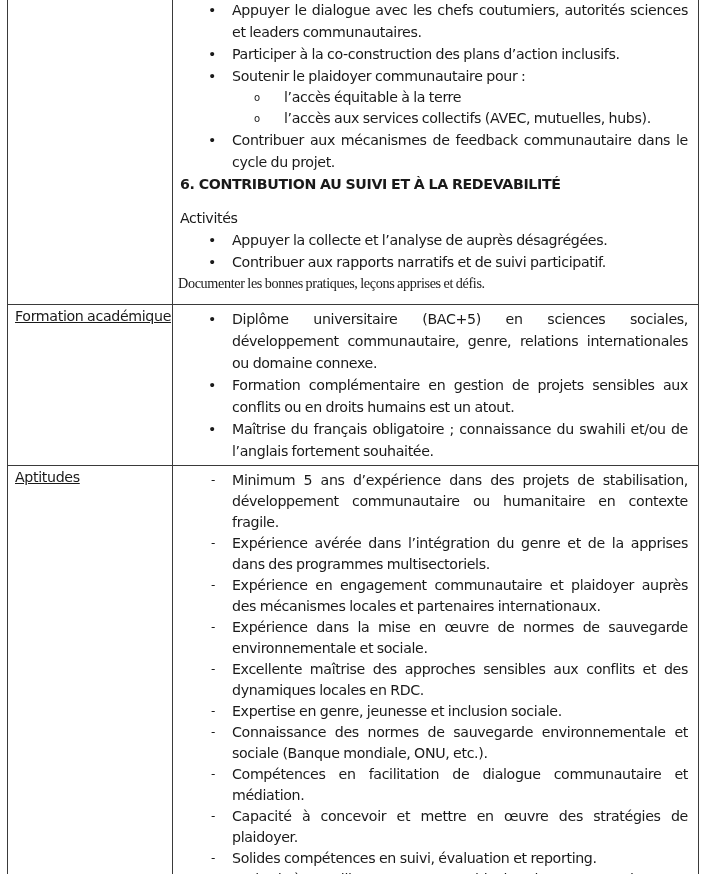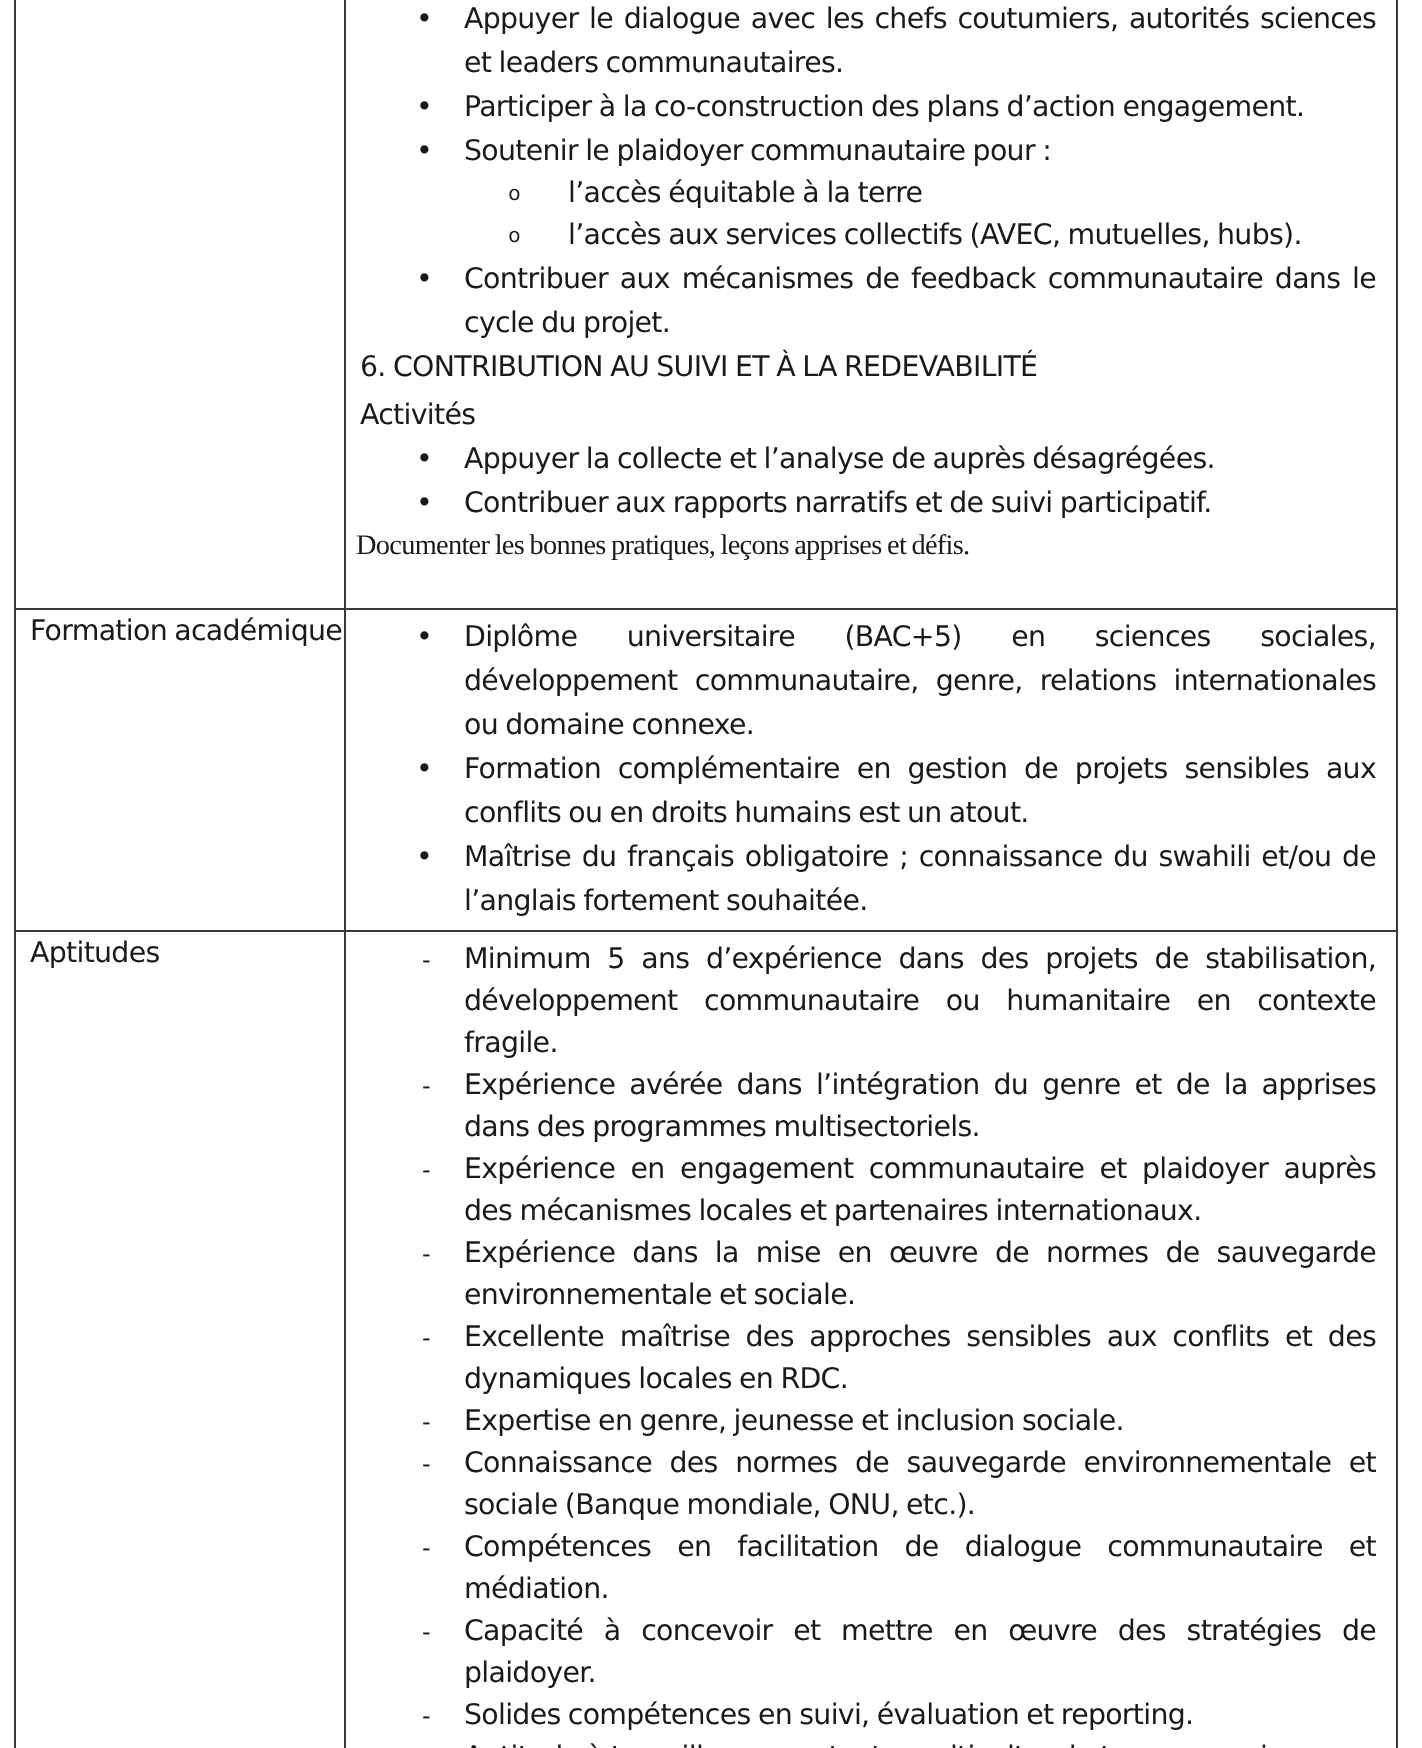--- a/index.html
+++ b/index.html
@@ -29,20 +29,21 @@
     .doc-table td {
       border: 1.3px solid #3a3a3a;
       vertical-align: top;
       padding: 0;
     }
     .col-label { width: 165px; }
     .col-content { width: 526px; }
     .label-cell {
       padding: 2px 0 0 7px !important;
       line-height: 18px;
+      text-decoration: underline;
     }
     .content-cell {
       padding: 0 10px 0 7px !important;
     }
     ul.items {
       list-style: none;
       margin: 0;
       padding: 0;
     }
     ul.items li {
@@ -74,24 +75,25 @@
     }
     ul.sub li .bullet {
       position: absolute;
       left: 20px;
       top: 0;
       font-size: 10px;
     }
     .section-heading {
       line-height: 22px;
       margin-top: 0px;
+      font-weight: bold;
     }
     .activities-label {
       line-height: 22px;
-      margin-top: 2px;
+      margin-top: 12px;
     }
     .activities-list { margin-top: 14px; }
     .plain-line {
       line-height: 21px;
       margin-left: -2px;
       font-family: Liberation Serif, serif;
     }
     .row1-content { padding-top: 0 !important; height: 305px; }
     .row2-content { padding-top: 3px !important; padding-bottom: 3px !important; }
     .row3-content { padding-top: 4px !important; }
@@ -109,21 +111,21 @@
     <tr>
       <td class="label-cell"></td>
       <td class="content-cell row1-content">
         <ul class="items">
           <li>
             <span class="bullet">•</span>
             <span>Appuyer le dialogue avec les chefs coutumiers, autorités sciences et leaders communautaires.</span>
           </li>
           <li>
             <span class="bullet">•</span>
-            <span>Participer à la co-construction des plans d’action engagement.</span>
+            <span>Participer à la co-construction des plans d’action inclusifs.</span>
           </li>
           <li>
             <span class="bullet">•</span>
             <span>Soutenir le plaidoyer communautaire pour :</span>
             <ul class="sub">
               <li>
                 <span class="bullet">o</span>
                 <span>l’accès équitable à la terre</span>
               </li>
               <li>

